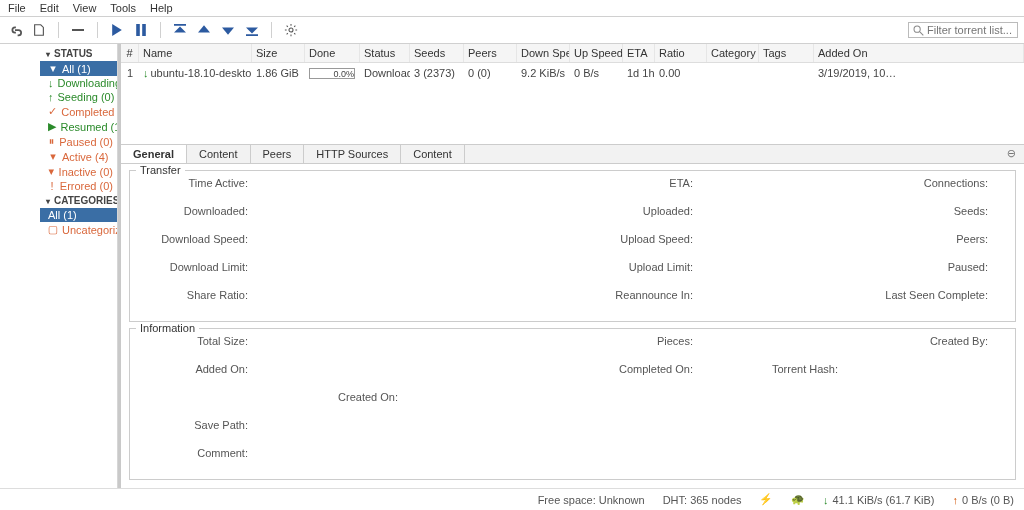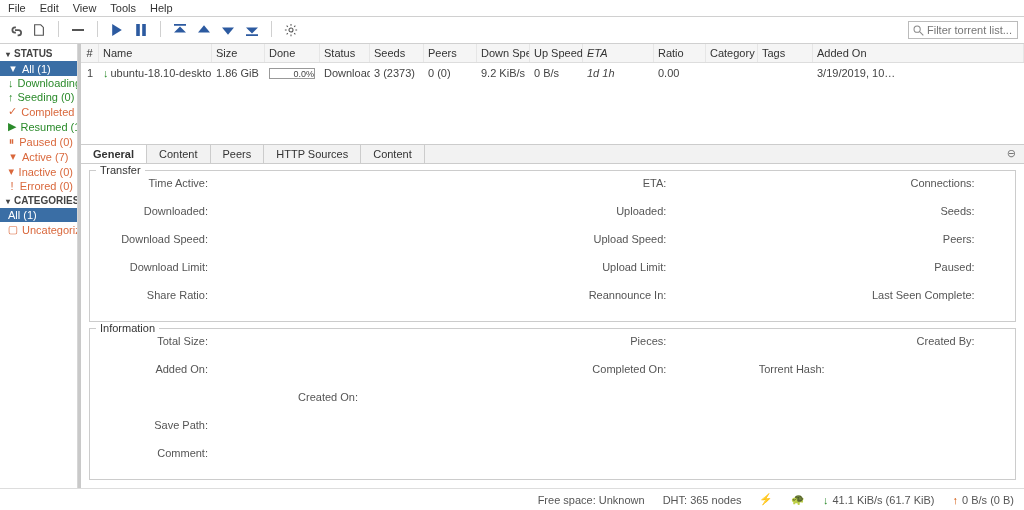--- a/index.html
+++ b/index.html
@@ -1,46 +1,46 @@
 <!DOCTYPE html>
 <html><head>
 <meta charset="utf-8">
 <style>
 * { margin: 0; padding: 0; box-sizing: border-box; font-family: Tahoma, Arial, sans-serif; font-size: 11px; }
 body { width: 1024px; height: 510px; display: flex; flex-direction: column; background: #fff; color: #333; overflow: hidden; }
 .menubar { display: flex; gap: 14px; padding: 2px 8px; border-bottom: 1px solid #d0d0d0; color: #333; align-items: flex-end; }
 .menubar span { cursor: default; }
-.toolbar { display: flex; gap: 6px; padding: 4px 6px; border-bottom: 1px solid #d0d0d0; }
+.toolbar { display: flex; align-items: center; gap: 6px; padding: 4px 6px; border-bottom: 1px solid #d0d0d0; }
 .tb-btn { width: 18px; height: 18px; display: flex; align-items: center; justify-content: center; color: #5a5a5a; cursor: pointer; }
 .tb-sep { width: 1px; height: 16px; background: #d0d0d0; margin: 0 4px; }
 .tb-spacer { flex: 1; }
 .search-wrap { display: flex; align-items: center; border: 1px solid #bbb; padding: 1px 4px; width: 110px; }
 .search-wrap input { border: none; outline: none; width: 100%; font-size: 11px; color: #666; }
-.main { flex: 1; display: flex; min-height: 0; }
+.main { flex: 1; display: flex; min-height: 0; margin-left: 40px; }
 .sidebar { width: 78px; border-right: 1px solid #d6d6d6; padding-top: 2px; overflow: hidden; }
 .sb-header { font-weight: bold; color: #444; padding: 2px 4px 2px 6px; font-size: 10px; }
 .sb-header::before { content: "▾"; margin-right: 4px; font-size: 8px; }
 .sb-item { display: flex; align-items: center; gap: 4px; padding: 1px 4px 1px 8px; color: #d9673b; cursor: pointer; white-space: nowrap; font-size: 10px; }
 .sb-item.sel { background: #3a6ea5; color: #fff; }
 .sb-item .ic { width: 10px; display: inline-flex; justify-content: center; }
 .content { flex: 1; display: flex; flex-direction: column; min-width: 0; border-left: 3px solid #c9c9c9; }
 .theaders { display: flex; background: #f5f5f5; border-bottom: 1px solid #ddd; color: #333; font-size: 10px; }
 .theaders div { padding: 3px 4px; border-right: 1px solid #e6e6e6; overflow: hidden; white-space: nowrap; }
 .trow { display: flex; padding: 2px 0; font-size: 10px; color: #444; }
 .trow div { padding: 2px 4px; overflow: hidden; white-space: nowrap; }
 .c-num { width: 18px; text-align: center; }
 .c-name { width: 113px; }
 .c-size { width: 53px; }
 .c-done { width: 55px; }
 .c-status { width: 50px; }
 .c-seeds { width: 54px; }
 .c-peers { width: 53px; }
 .c-down { width: 53px; }
 .c-up { width: 53px; }
-.c-eta { width: 71px; font-style: italic; }
+.c-eta { width: 32px; }
 .c-ratio { width: 52px; }
 .c-cat { width: 52px; }
 .c-tags { width: 55px; }
 .c-added { flex: 1; }
 .prog { display: inline-block; border: 1px solid #999; width: 46px; height: 11px; position: relative; text-align: right; font-size: 9px; line-height: 10px; background: #fff; }
 .blank { flex: 1; }
 .tabs { display: flex; background: #f2f2f2; border-top: 1px solid #ccc; border-bottom: 1px solid #ccc; font-size: 10px; }
 .tab { padding: 3px 12px; border-right: 1px solid #ccc; cursor: pointer; color: #333; text-align: center; }
 .tab.active { background: #fff; font-weight: bold; }
 .tab-close { margin-left: auto; padding: 2px 8px; color: #777; cursor: pointer; }
@@ -158,21 +158,21 @@
     <div class="sb-item" style="color:#2a8a2a">
         <span class="ic">▶</span>
         <span>Resumed (1)</span>
       </div>
     <div class="sb-item" style="color:#d9673b">
         <span class="ic">⏸</span>
         <span>Paused (0)</span>
       </div>
     <div class="sb-item" style="color:#d9673b">
         <span class="ic">▾</span>
-        <span>Active (7)</span>
+        <span>Active (4)</span>
       </div>
     <div class="sb-item" style="color:#d9673b">
         <span class="ic">▾</span>
         <span>Inactive (0)</span>
       </div>
     <div class="sb-item" style="color:#d9673b">
         <span class="ic">!</span>
         <span>Errored (0)</span>
       </div>
     <div class="sb-header">CATEGORIES</div>

